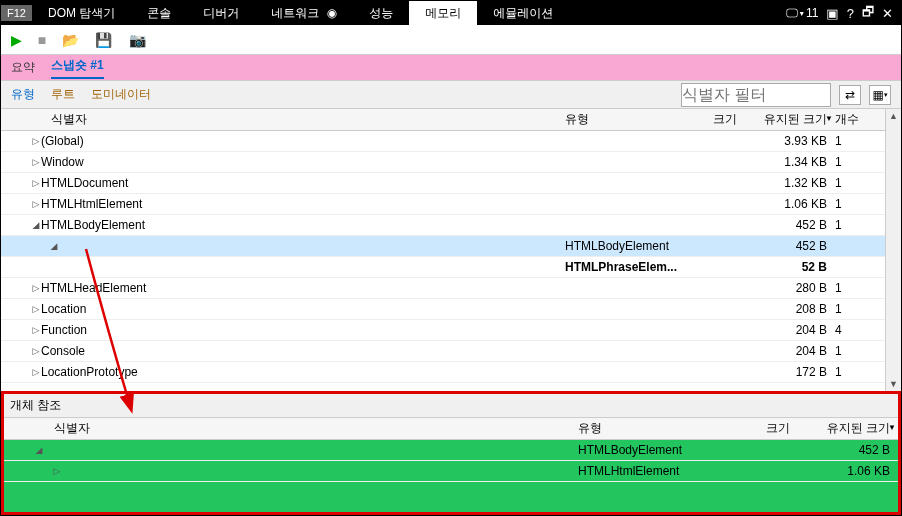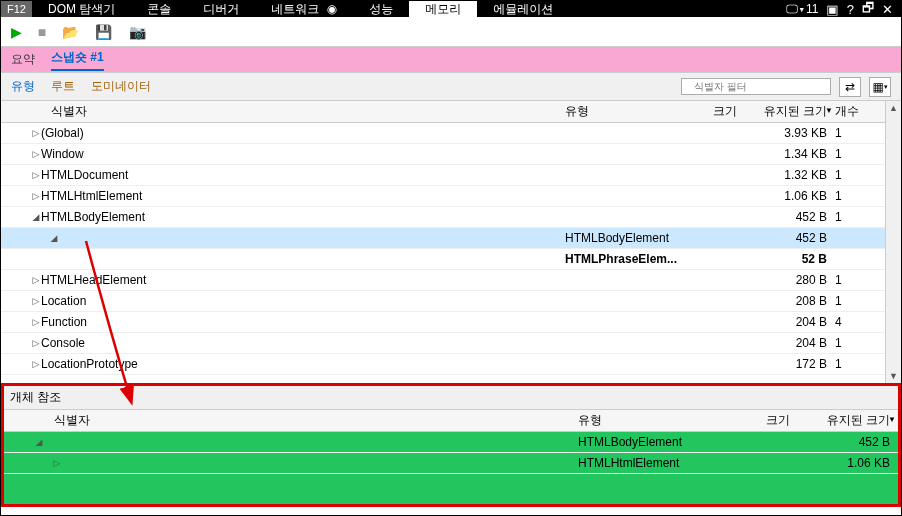--- a/index.html
+++ b/index.html
@@ -1,19 +1,19 @@
 <!DOCTYPE html>
 <html><head>
   <meta charset="utf-8">
   <style>
     * { margin: 0; padding: 0; box-sizing: border-box; font-family: "Segoe UI", Tahoma, sans-serif; font-size: 12px; }
     body { width: 902px; height: 516px; background: #fff; border: 1px solid #000; overflow: hidden; }
     
     
-    .top-tabs { display: flex; align-items: center; background: #000; color: #fff; height: 16px; }
+    .top-tabs { display: flex; align-items: center; background: #000; color: #fff; height: 24px; }
     .f12-badge { background: #666; color: #fff; padding: 2px 6px; font-size: 11px; }
     .top-tab { padding: 4px 16px; cursor: pointer; font-size: 12px; }
     .top-tab.active { background: #fff; color: #000; }
     .net-icon { display: inline-block; margin-left: 4px; }
     .top-right { margin-left: auto; display: flex; align-items: center; gap: 8px; padding-right: 8px; }
     .top-right-item { cursor: pointer; font-size: 13px; display: flex; align-items: center; gap: 2px; }
     
     
     .toolbar { display: flex; align-items: center; gap: 16px; padding: 6px 10px; background: #fff; border-bottom: 1px solid #ccc; height: 30px; }
     .toolbar .icon { cursor: pointer; font-size: 14px; color: #333; }
@@ -24,21 +24,21 @@
     
     .snapshot-bar { display: flex; align-items: center; gap: 16px; padding: 4px 10px; background: #f9a8d4; border-bottom: 1px solid #ccc; height: 26px; }
     .snap-tab { color: #333; cursor: pointer; }
     .snap-tab.active { color: #0066cc; border-bottom: 2px solid #0066cc; padding-bottom: 3px; font-weight: bold; }
     
     
     .view-bar { display: flex; align-items: center; gap: 16px; padding: 4px 10px; background: #f0f0f0; border-bottom: 1px solid #ccc; height: 28px; }
     .view-tab { color: #a16207; cursor: pointer; }
     .view-tab.active { color: #0066cc; }
     .view-right { margin-left: auto; display: flex; align-items: center; gap: 8px; }
-    .filter-input { border: 1px solid #aaa; padding: 2px 12px; width: 150px; font-size: 10px; }
+    .filter-input { border: 1px solid #aaa; padding: 2px 0; width: 150px; font-size: 16px; }
     .view-btn { border: 1px solid #aaa; background: #fff; padding: 2px 4px; cursor: pointer; width: 22px; height: 20px; display: flex; align-items: center; justify-content: center; }
     
     
     .main-area { display: flex; height: 282px; }
     .grid-container { flex: 1; overflow-y: auto; }
     .grid-header { display: flex; border-bottom: 1px solid #ccc; background: #f6f6f6; position: sticky; top: 0; height: 22px; align-items: center; }
     .col-id { flex: 1; padding-left: 50px; }
     .col-type { width: 120px; }
     .col-size { width: 60px; text-align: right; padding-right: 8px; }
     .col-ret { width: 90px; text-align: right; padding-right: 8px; position: relative; }

